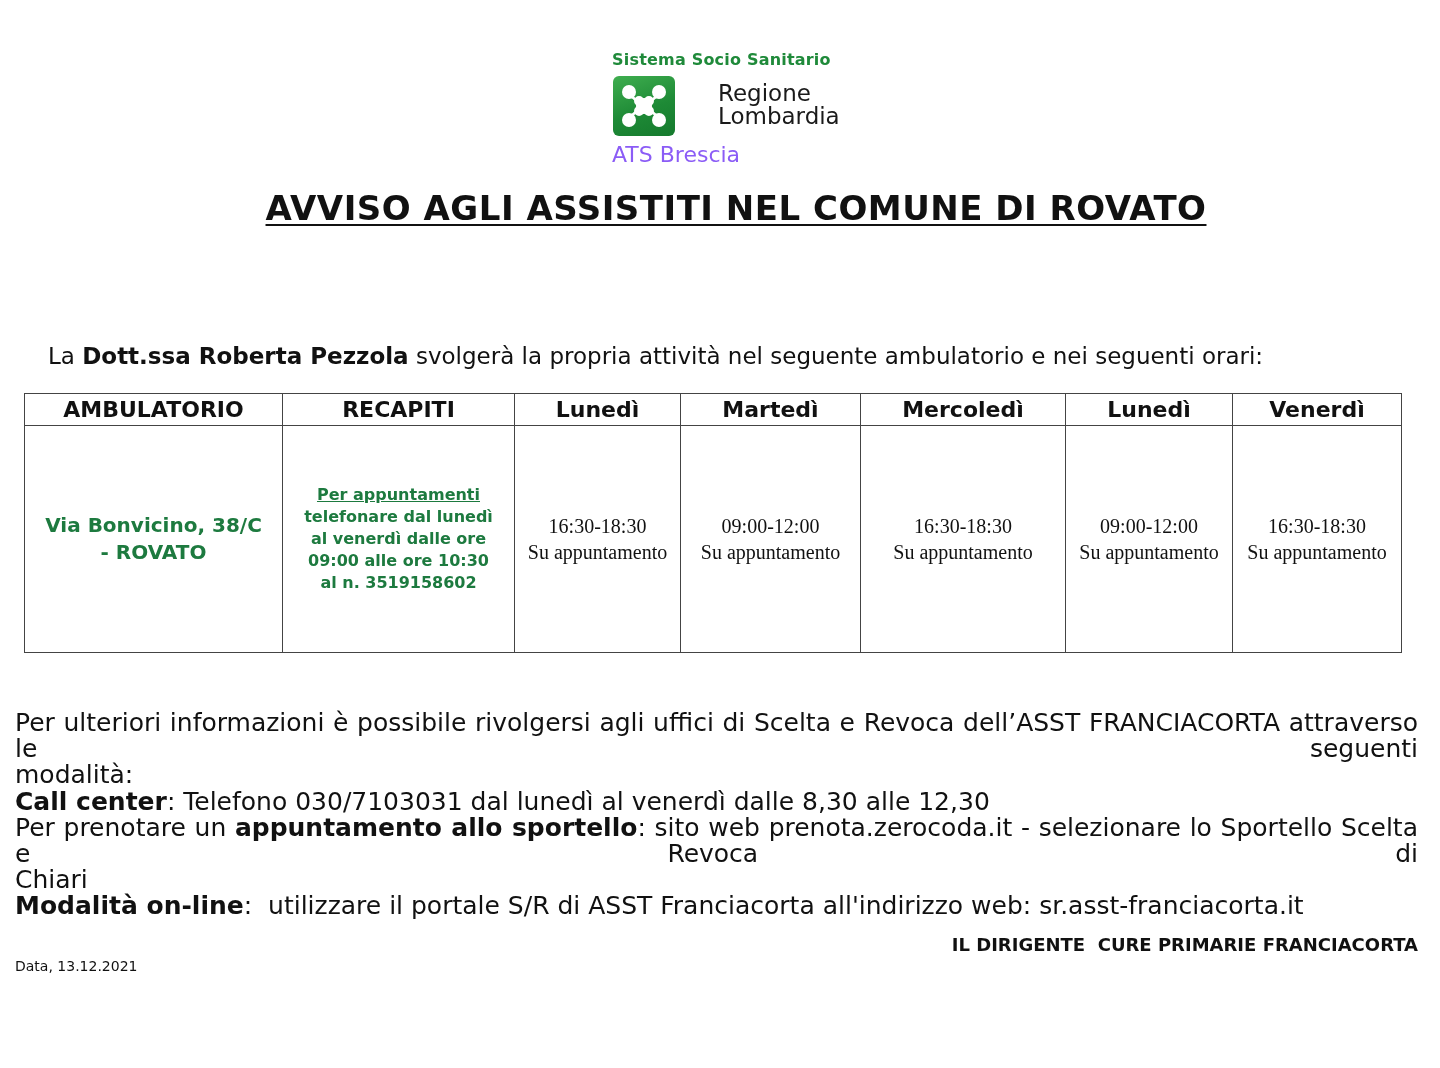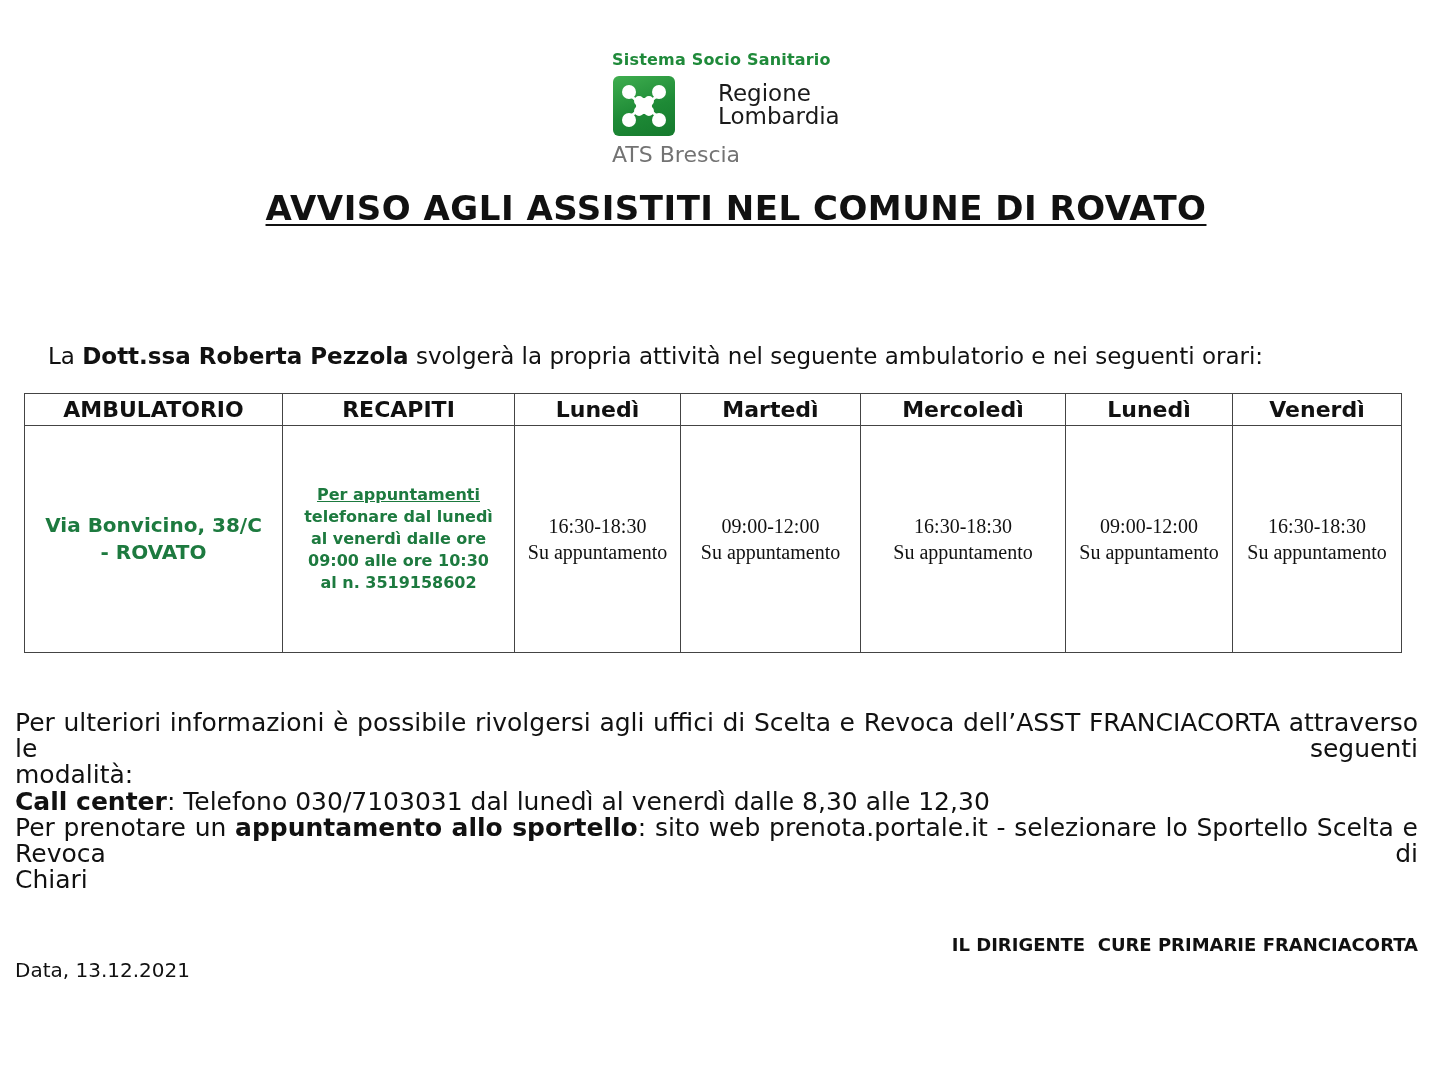--- a/index.html
+++ b/index.html
@@ -53,21 +53,21 @@
       color: #1a1a1a;
       white-space: nowrap;
       margin-left: 36px;
     }
     .logo-sub {
       position: absolute;
       left: 2px;
       top: 94px;
       font-family: "DejaVu Sans", sans-serif;
       font-size: 22px;
-      color: #737373;
+      color: #8b5cf6;
       white-space: nowrap;
     }
     .title {
       position: absolute;
       left: 0;
       width: 1472px;
       top: 188px;
       text-align: center;
       font-family: "DejaVu Sans", sans-serif;
       font-weight: bold;
@@ -155,21 +155,21 @@
       font-weight: bold;
       font-size: 18px;
       color: #111;
       white-space: pre;
     }
     .date {
       position: absolute;
       left: 15px;
       top: 958px;
       font-family: "DejaVu Sans", sans-serif;
-      font-size: 20px;
+      font-size: 14px;
       color: #111;
       text-align: right;
     }
   </style>
 </head>
 <body>
 
 <div class="logo">
   <div class="logo-top">Sistema Socio Sanitario</div>
   <div class="logo-mark">
@@ -271,18 +271,19 @@
   </tbody>
 </table>
 
 <div class="info" style="top:710px;">
   <p class="justify-line">Per ulteriori informazioni è possibile rivolgersi agli uffici di Scelta e Revoca dell’ASST FRANCIACORTA attraverso le seguenti</p>
   <p>modalità:</p>
 </div>
 
 <div class="info" style="top:789px;">
   <p><b>Call center</b><span>: Telefono 030/7103031 dal lunedì al venerdì dalle 8,30 alle 12,30</span></p>
-  <p class="justify-line"><span>Per prenotare un </span><b>appuntamento allo sportello</b><span>: sito web prenota.portale.it - selezionare lo Sportello Scelta e Revoca di</span></p>
+  <p class="justify-line"><span>Per prenotare un </span><b>appuntamento allo sportello</b><span>: sito web prenota.zerocoda.it - selezionare lo Sportello Scelta e Revoca di</span></p>
   <p>Chiari</p>
+  <p><b>Modalità on-line</b><span style="white-space:pre;">:  utilizzare il portale S/R di ASST Franciacorta all'indirizzo web: sr.asst-franciacorta.it</span></p>
 </div>
 
 <div class="sign">IL DIRIGENTE  CURE PRIMARIE FRANCIACORTA</div>
 <div class="date">Data, 13.12.2021</div>
 
 </body></html>

